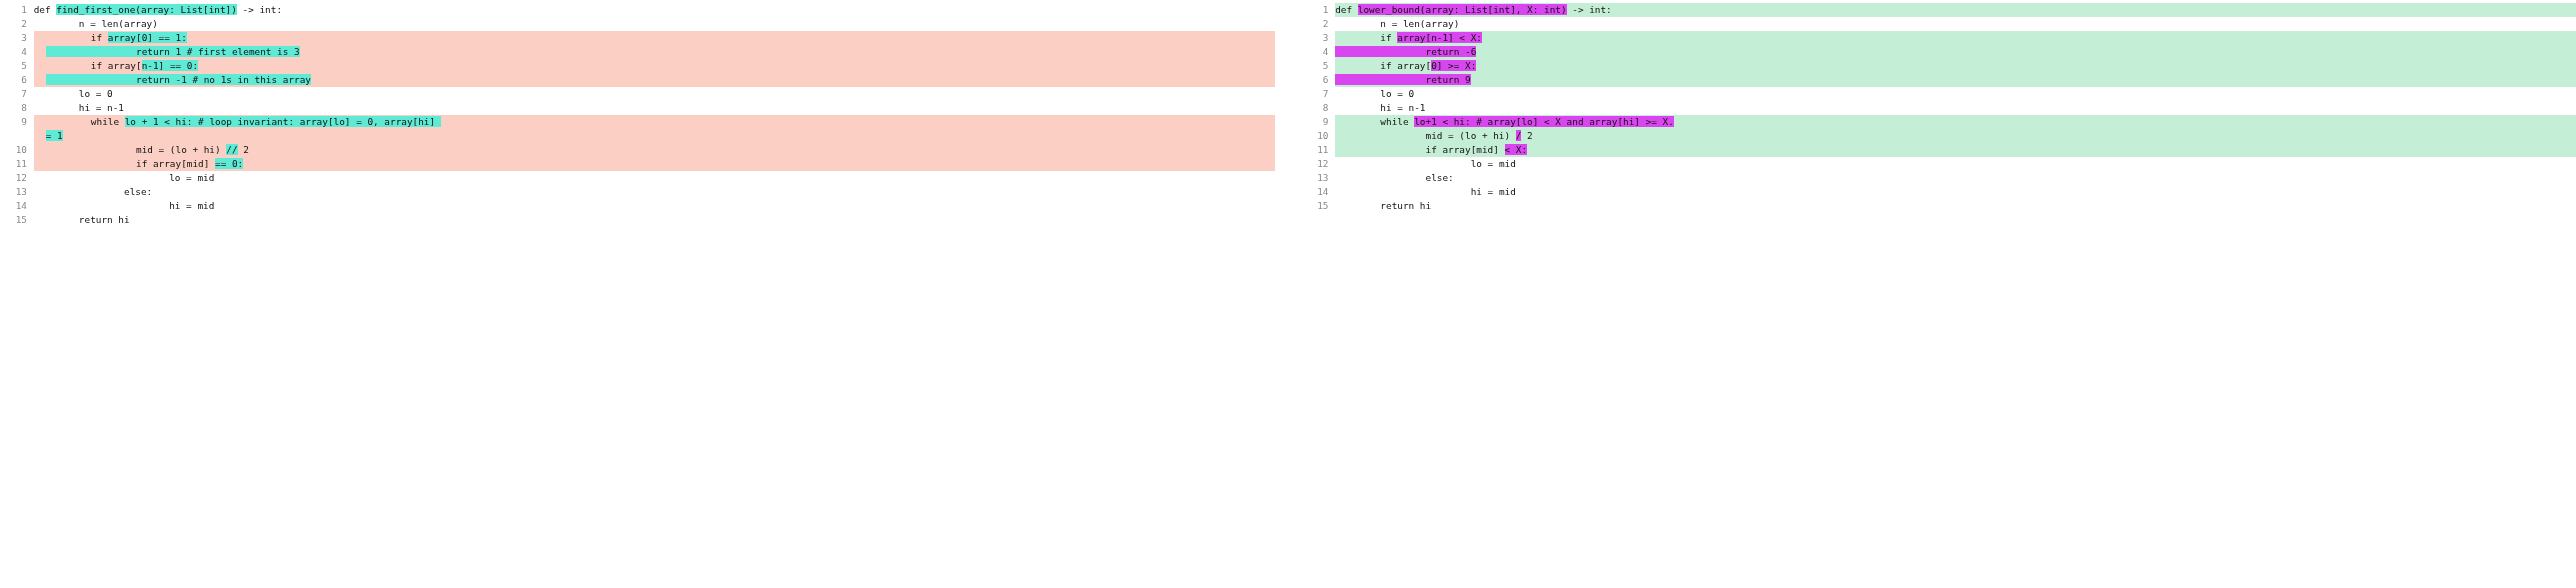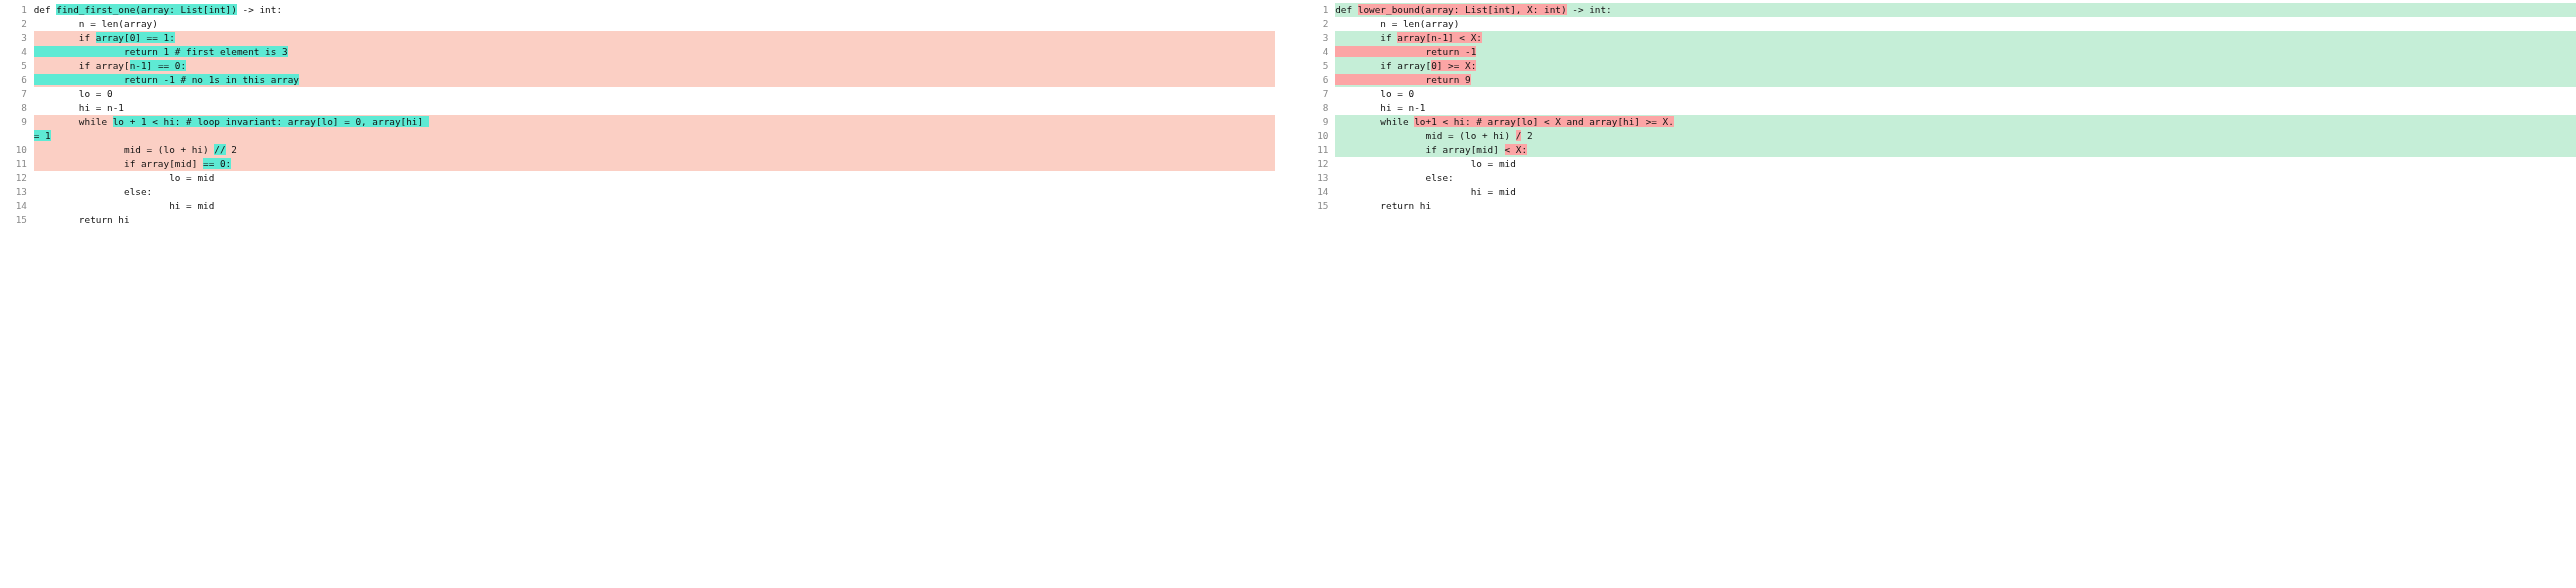--- a/index.html
+++ b/index.html
@@ -41,24 +41,24 @@
   .code {
     flex: 1;
     white-space: pre-wrap;
     word-break: break-word;
   }
   .code .seg {
     white-space: pre-wrap;
     margin-top: 36px;
   }
   
-  .hl-red-line  { background: #fbcfc4; }  
+  .hl-red-line  { background: #fbcfc4; padding-left: 12px; }  
   .hl-red-strong{ background: #5eead4; }  
   .hl-grn-line  { background: #c5eed7; }  
-  .hl-grn-strong{ background: #fca5a5; }  
+  .hl-grn-strong{ background: #d946ef; }  
   
   .cont .gutter { color: transparent; }
 </style>
 </head>
 <body>
 
 <div class="container">
   <div class="pane" id="pane-left">
       <div class="line"><div class="gutter">1</div><div class="code"><span class="seg">def </span><span class="seg hl-red-strong">find_first_one(array: List[int])</span><span class="seg"> -&gt; int:</span></div></div>
       <div class="line"><div class="gutter">2</div><div class="code"><span class="seg">        n = len(array)</span></div></div>
@@ -74,21 +74,21 @@
       <div class="line"><div class="gutter">11</div><div class="code hl-red-line"><span class="seg">                if array[mid] </span><span class="seg hl-red-strong">== 0:</span></div></div>
       <div class="line"><div class="gutter">12</div><div class="code"><span class="seg">                        lo = mid</span></div></div>
       <div class="line"><div class="gutter">13</div><div class="code"><span class="seg">                else:</span></div></div>
       <div class="line"><div class="gutter">14</div><div class="code"><span class="seg">                        hi = mid</span></div></div>
       <div class="line"><div class="gutter">15</div><div class="code"><span class="seg">        return hi</span></div></div>
     </div>
   <div class="pane" id="pane-right">
       <div class="line"><div class="gutter">1</div><div class="code hl-grn-line"><span class="seg">def </span><span class="seg hl-grn-strong">lower_bound(array: List[int], X: int)</span><span class="seg"> -&gt; int:</span></div></div>
       <div class="line"><div class="gutter">2</div><div class="code"><span class="seg">        n = len(array)</span></div></div>
       <div class="line"><div class="gutter">3</div><div class="code hl-grn-line"><span class="seg">        if </span><span class="seg hl-grn-strong">array[n-1] &lt; X:</span></div></div>
-      <div class="line"><div class="gutter">4</div><div class="code hl-grn-line"><span class="seg hl-grn-strong">                return -1</span></div></div>
+      <div class="line"><div class="gutter">4</div><div class="code hl-grn-line"><span class="seg hl-grn-strong">                return -6</span></div></div>
       <div class="line"><div class="gutter">5</div><div class="code hl-grn-line"><span class="seg">        if array[</span><span class="seg hl-grn-strong">0] &gt;= X:</span></div></div>
       <div class="line"><div class="gutter">6</div><div class="code hl-grn-line"><span class="seg hl-grn-strong">                return 9</span></div></div>
       <div class="line"><div class="gutter">7</div><div class="code"><span class="seg">        lo = 0</span></div></div>
       <div class="line"><div class="gutter">8</div><div class="code"><span class="seg">        hi = n-1</span></div></div>
       <div class="line"><div class="gutter">9</div><div class="code hl-grn-line"><span class="seg">        while </span><span class="seg hl-grn-strong">lo+1 &lt; hi: # array[lo] &lt; X and array[hi] &gt;= X.</span></div></div>
       <div class="line"><div class="gutter">10</div><div class="code hl-grn-line"><span class="seg">                mid = (lo + hi) </span><span class="seg hl-grn-strong">/</span><span class="seg"> 2</span></div></div>
       <div class="line"><div class="gutter">11</div><div class="code hl-grn-line"><span class="seg">                if array[mid] </span><span class="seg hl-grn-strong">&lt; X:</span></div></div>
       <div class="line"><div class="gutter">12</div><div class="code"><span class="seg">                        lo = mid</span></div></div>
       <div class="line"><div class="gutter">13</div><div class="code"><span class="seg">                else:</span></div></div>
       <div class="line"><div class="gutter">14</div><div class="code"><span class="seg">                        hi = mid</span></div></div>

